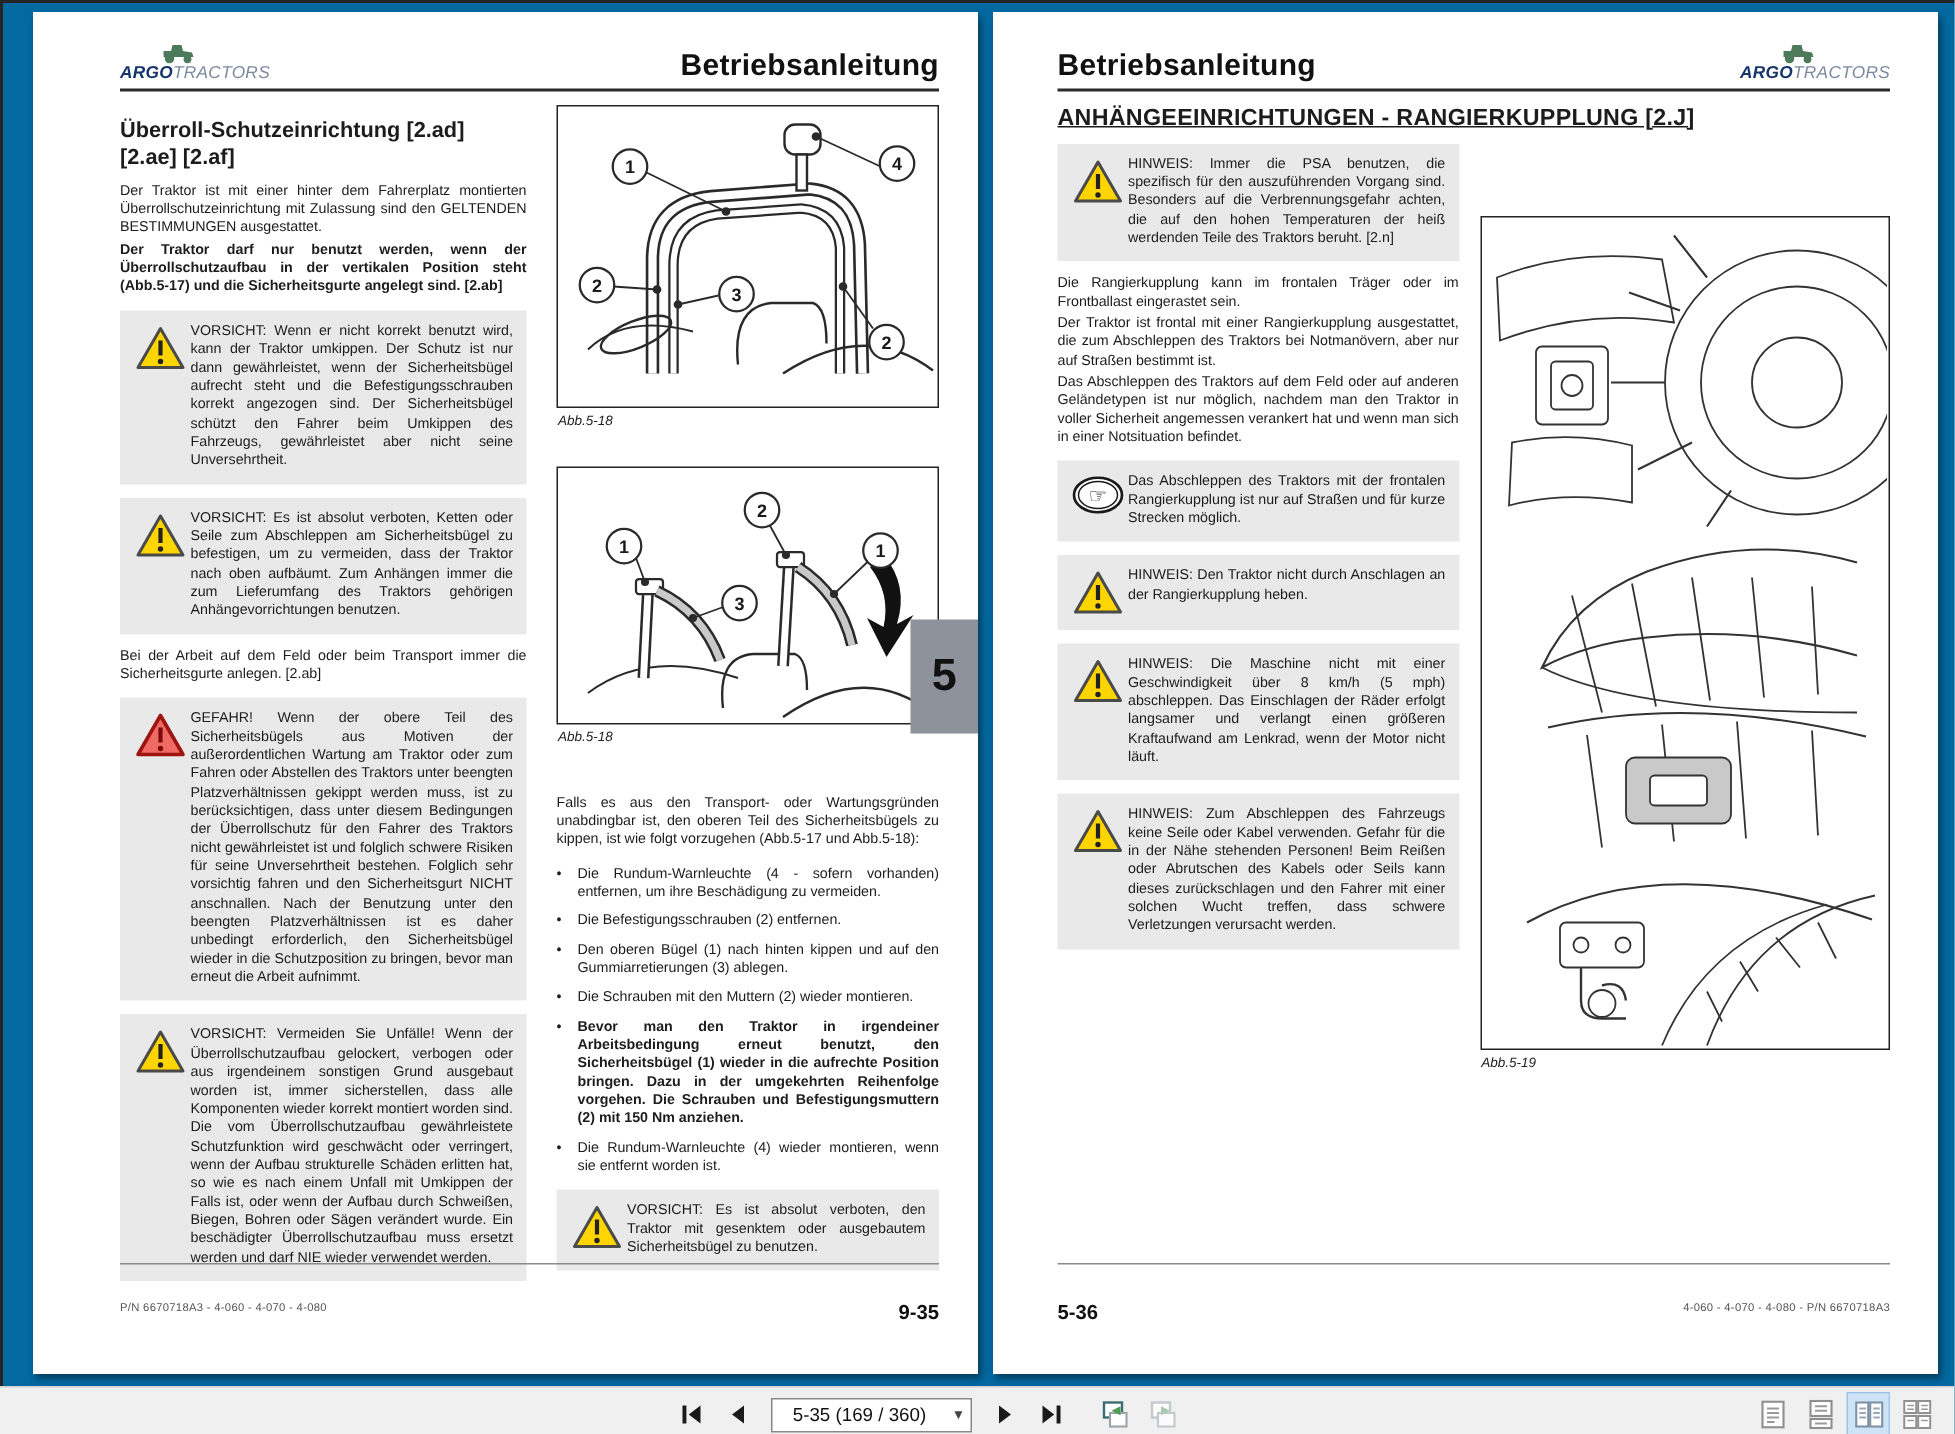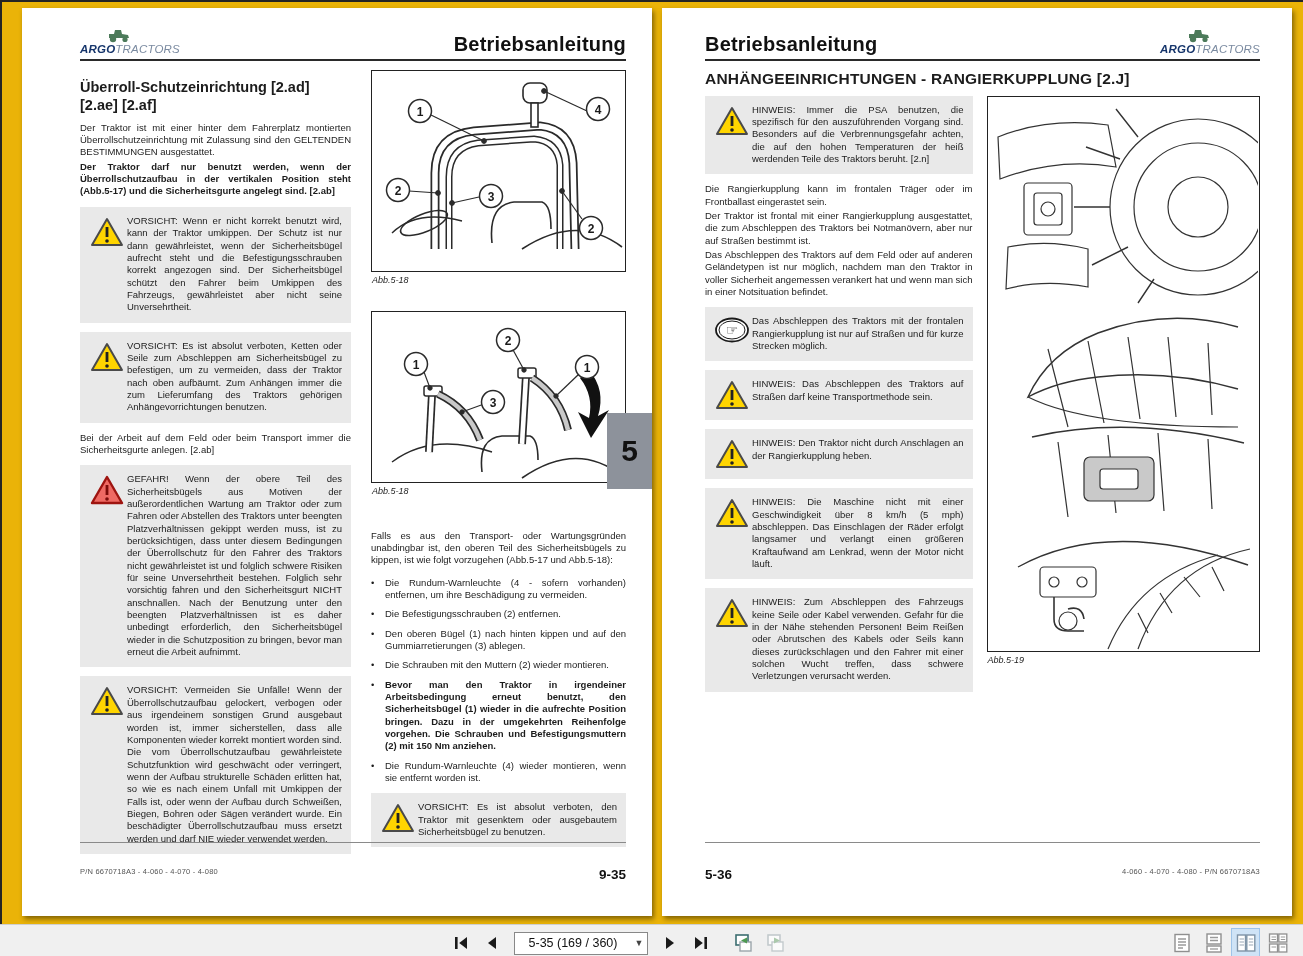--- a/index.html
+++ b/index.html
@@ -1,19 +1,19 @@
 <!DOCTYPE html>
 <html><head>
 <meta charset="utf-8">
 <style>
   * { margin:0; padding:0; box-sizing:border-box; }
   html,body { width:1303px; height:956px; overflow:hidden; }
   body { font-family:"Liberation Sans", sans-serif; }
 
-  .stage { position:relative; width:1303px; height:956px; background:#eab308; }
+  .stage { position:relative; width:1303px; height:956px; background:#0369a1; }
   .edge-top  { position:absolute; top:0; left:0; width:100%; height:2px; background:#242424; }
   .edge-left { position:absolute; top:0; left:0; width:2px; height:100%; background:#242424; }
 
   .pages { position:absolute; top:8px; left:22px; display:flex; gap:10px; }
   .page {
     width:630px; height:908px; background:#ffffff; position:relative;
     box-shadow:2px 3px 5px rgba(0,0,0,.45);
     color:#1c1c1c;
   }
   .page-inner { position:absolute; top:20px; bottom:72px; }
@@ -28,24 +28,24 @@
   .brand-text { font-size:11.5px; font-style:italic; letter-spacing:.2px; }
   .brand-bold  { font-weight:bold; color:#16356b; }
   .brand-light { color:#7a8aa0; }
   .doc-title { font-size:20px; font-weight:bold; letter-spacing:.2px; color:#111; }
 
   
   .cols { display:flex; margin-top:9px; }
   .page.left  .col-a { width:277px; margin-right:20px; }
   .page.left  .col-b { width:256px; }
   .page.right .col-a { width:268px; margin-right:14px; }
-  .page.right .col-b { width:274px; }
+  .page.right .col-b { width:274px;margin-top:48px; }
 
   .sect-title { font-size:14.5px; font-weight:bold; line-height:1.25; margin:8px 0 8px 0; }
-  .sect-title-wide { font-size:15.5px; font-weight:bold; margin:9px 0 8px 0; letter-spacing:.2px; }
+  .sect-title-wide { font-size:15.5px; font-weight:bold; margin:9px 0 8px 0; letter-spacing:.2px;text-decoration:underline; }
 
   .para { font-size:9.5px; line-height:1.3; text-align:justify; margin-bottom:2px; }
   .para.bold { font-weight:bold; }
 
   
   .wbox { display:flex; background:#e9e9e9; padding:8px 9px 9px 7px; margin:9px 0;justify-content:flex-end; }
   .wbox .icon-col { width:40px; flex:0 0 40px; display:flex; justify-content:center; padding-top:2px; }
   .wbox .wtext { font-size:9.5px; line-height:1.3; text-align:justify; flex:1; }
 
   
@@ -338,30 +338,20 @@
               <div class="icon-col">
                 <svg width="36" height="26" viewBox="0 0 36 26">
                   <ellipse cx="18" cy="13" rx="16" ry="11.5" fill="#fff" stroke="#1a1a1a" stroke-width="1.8"></ellipse>
                   <ellipse cx="18" cy="13" rx="13" ry="9" fill="none" stroke="#1a1a1a" stroke-width="1"></ellipse>
                   <text x="18" y="18" text-anchor="middle" font-size="14" fill="#1a1a1a">☞</text>
                 </svg>
               </div>
               <div class="wtext">Das Abschleppen des Traktors mit der frontalen Rangierkupplung ist nur auf Straßen und für kurze Strecken möglich.</div>
             </div>
 
-            <div class="wbox">
-              <div class="icon-col">
-                  <svg width="34" height="31" viewBox="0 0 34 31">
-                    <path d="M17 2 L32 28 L2 28 Z" fill="#ffd500" stroke="#4a4a4a" stroke-width="2" stroke-linejoin="round"></path>
-                    <rect x="15.6" y="10" width="2.8" height="10" fill="#222"></rect>
-                    <circle cx="17" cy="24" r="1.8" fill="#222"></circle>
-                  </svg>
-                </div>
-              <div class="wtext">HINWEIS: Das Abschleppen des Traktors auf Straßen darf keine Transportmethode sein.</div>
-            </div>
 
             <div class="wbox">
               <div class="icon-col">
                   <svg width="34" height="31" viewBox="0 0 34 31">
                     <path d="M17 2 L32 28 L2 28 Z" fill="#ffd500" stroke="#4a4a4a" stroke-width="2" stroke-linejoin="round"></path>
                     <rect x="15.6" y="10" width="2.8" height="10" fill="#222"></rect>
                     <circle cx="17" cy="24" r="1.8" fill="#222"></circle>
                   </svg>
                 </div>
               <div class="wtext">HINWEIS: Den Traktor nicht durch Anschlagen an der Rangierkupplung heben.</div>

